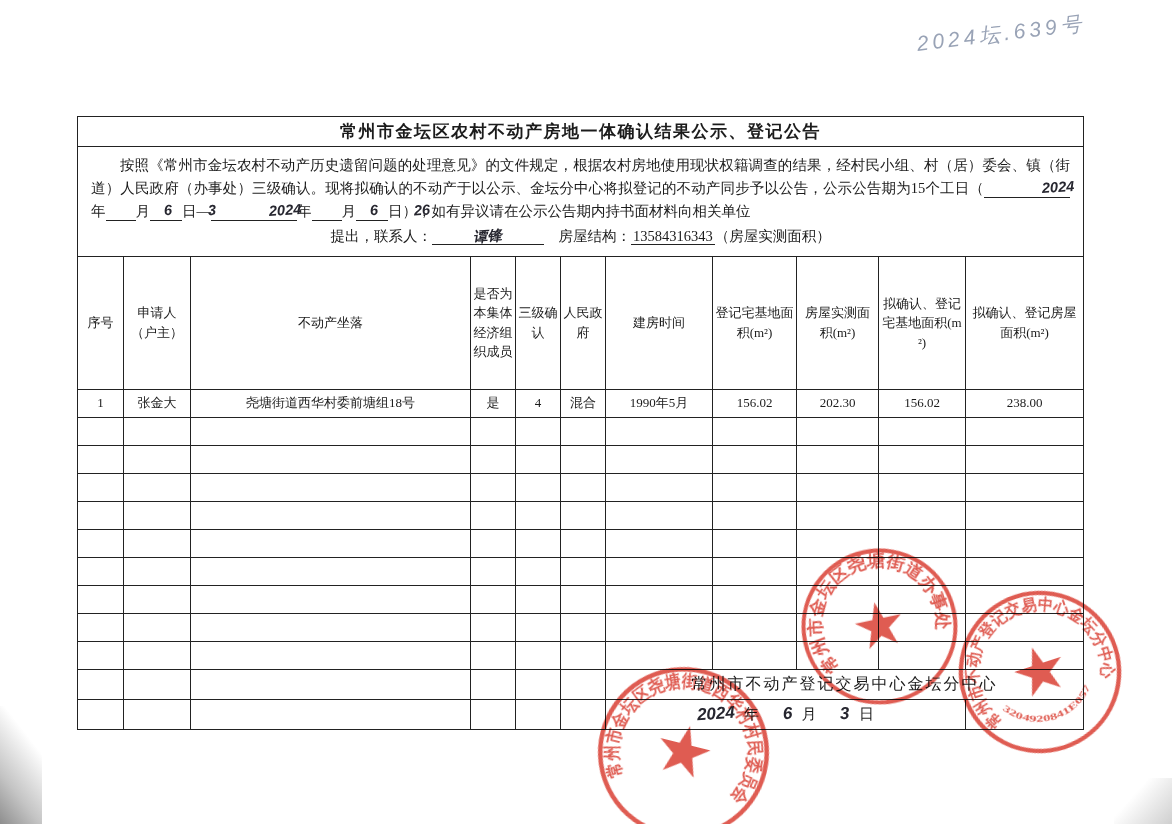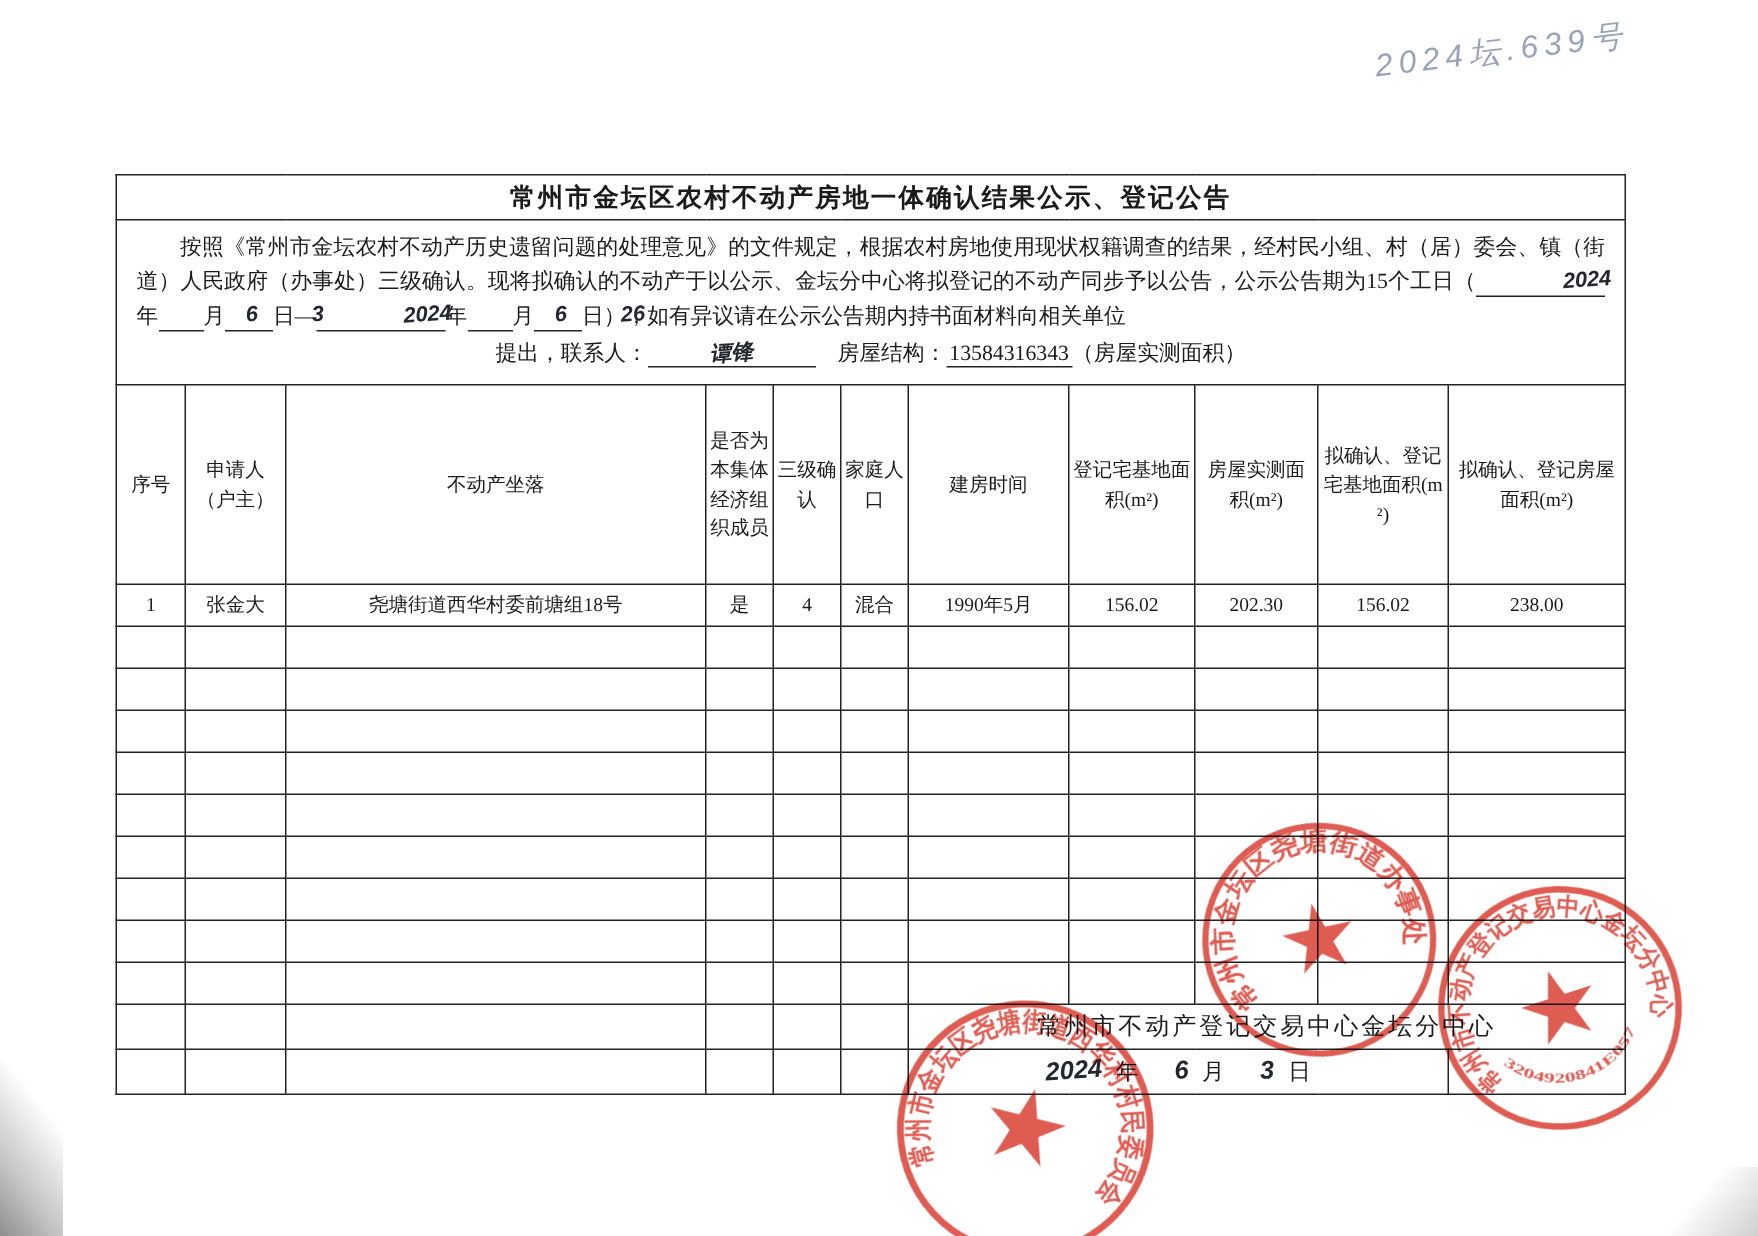--- a/index.html
+++ b/index.html
@@ -88,21 +88,21 @@
       <div class="notice-center"><span>提出，联系人：</span><span class="blank name"><span class="hw">谭锋</span></span>　<span>房屋结构：</span><span class="underline">13584316343</span><span>（房屋实测面积）</span></div>
     </td>
   </tr>
 
   <tr class="hdr">
     <td>序号</td>
     <td>申请人（户主）</td>
     <td>不动产坐落</td>
     <td>是否为本集体经济组织成员</td>
     <td>三级确认</td>
-    <td>家庭人口</td>
+    <td>人民政府</td>
     <td>建房时间</td>
     <td>登记宅基地面积(m²)</td>
     <td>房屋实测面积(m²)</td>
     <td>拟确认、登记宅基地面积(m²)</td>
     <td>拟确认、登记房屋面积(m²)</td>
   </tr>
 
   <tr class="r">
     <td>1</td>
     <td>张金大</td>

